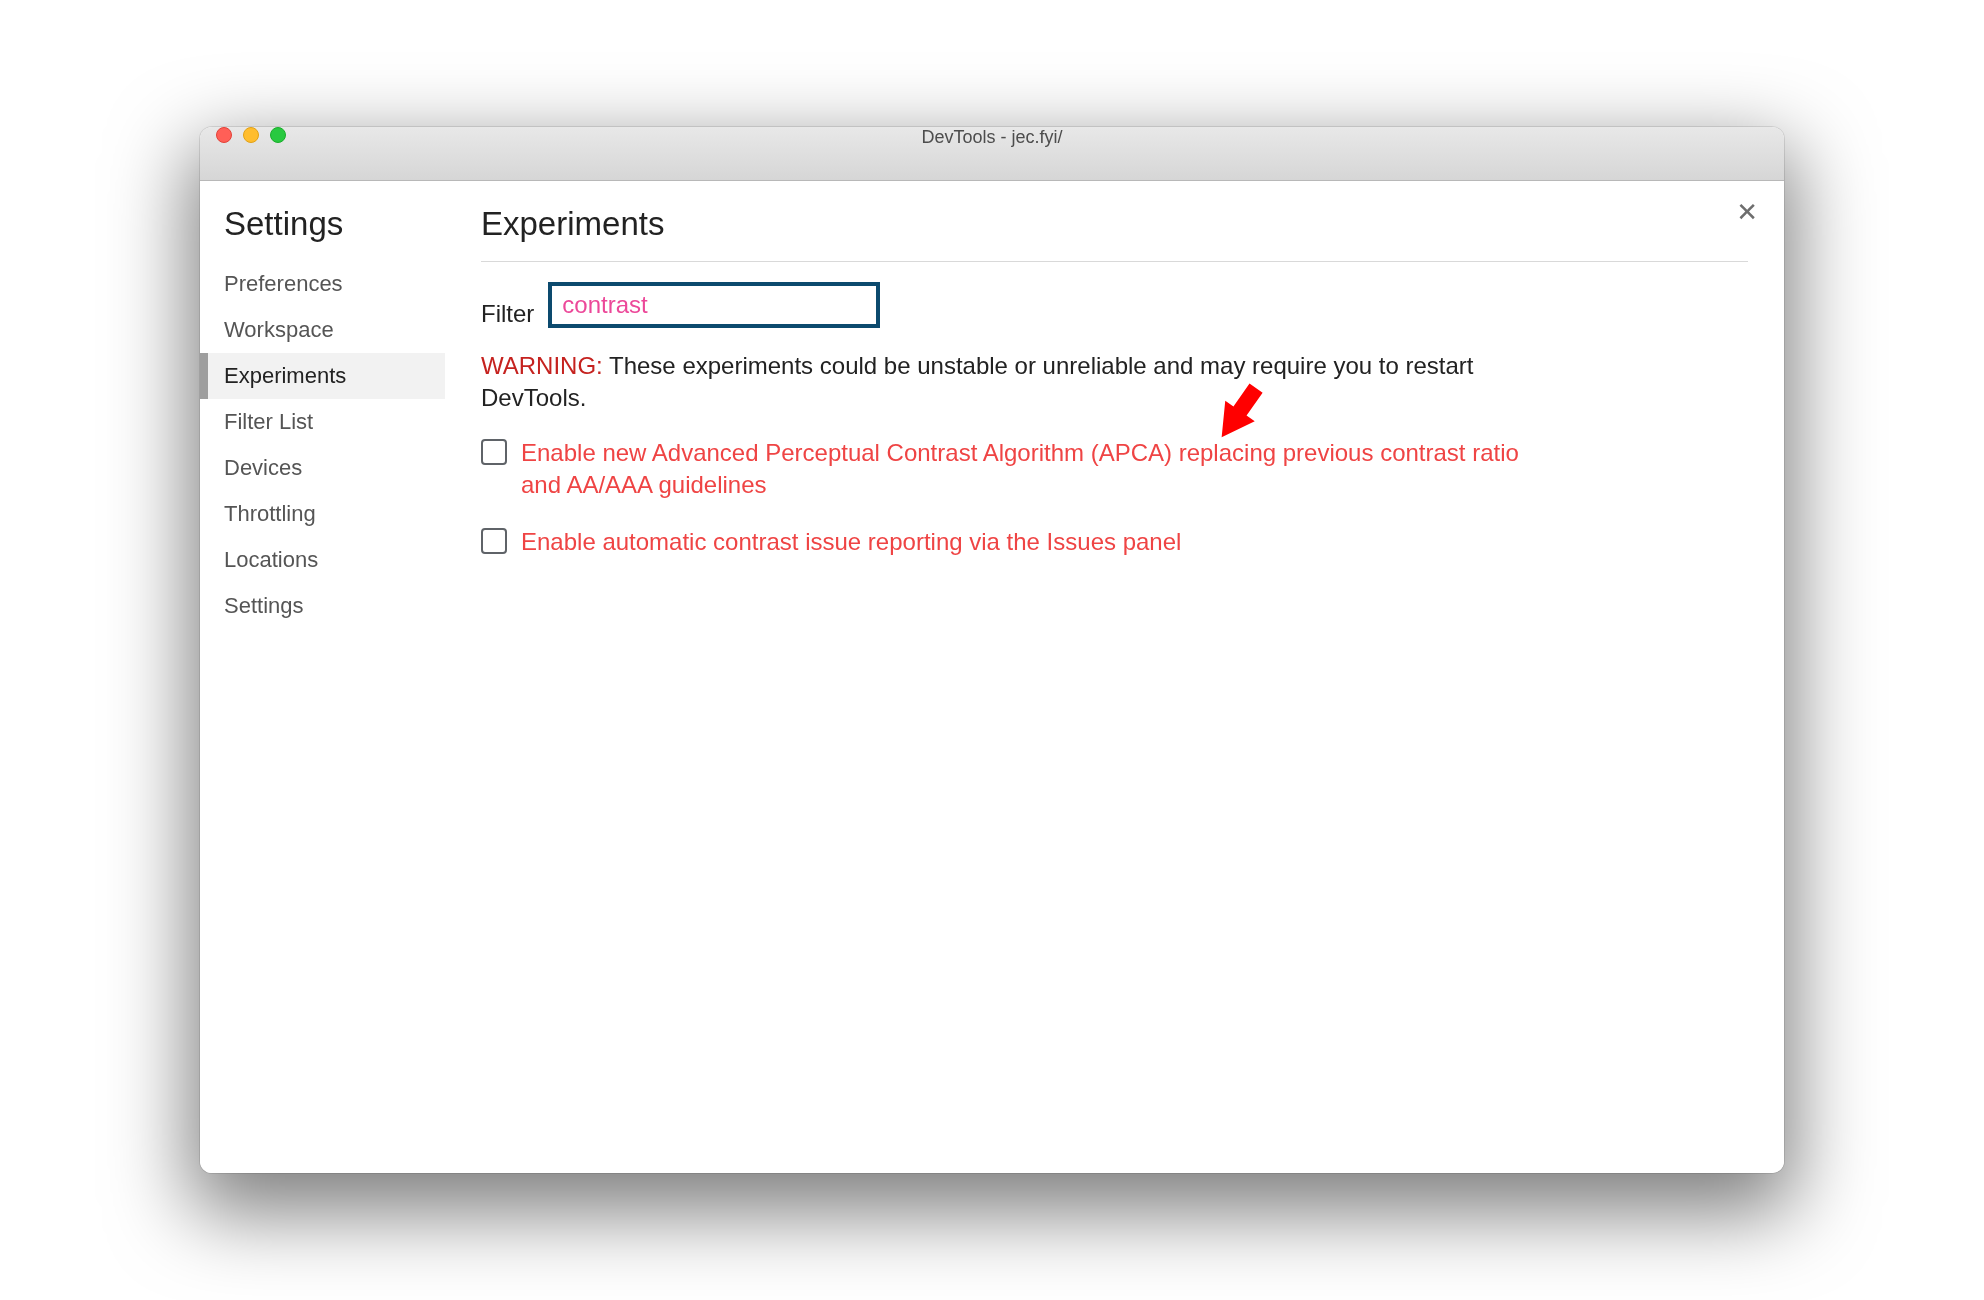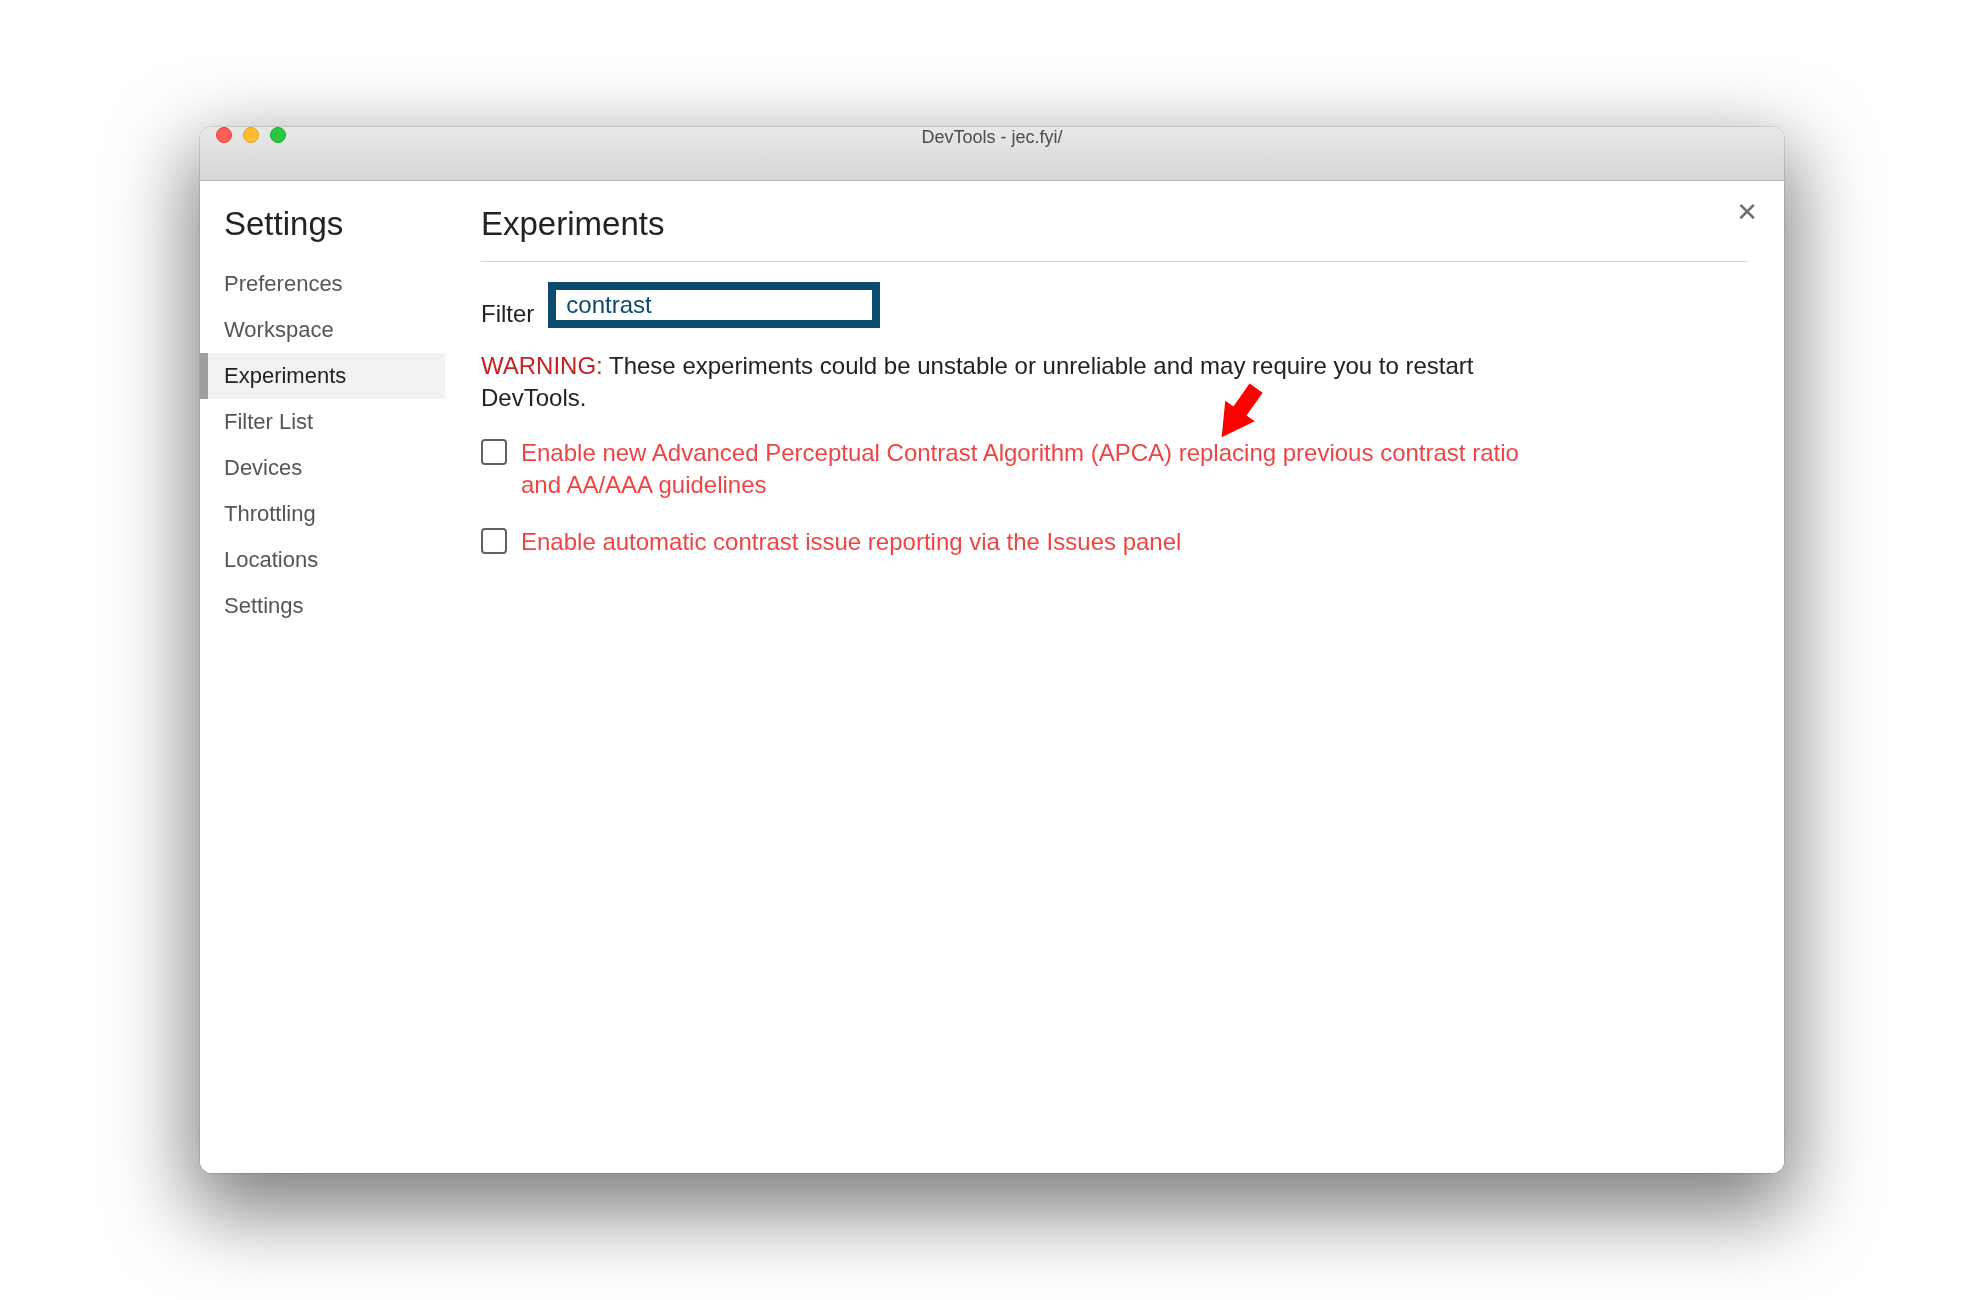--- a/index.html
+++ b/index.html
@@ -122,25 +122,25 @@
       gap: 14px;
       margin-bottom: 22px;
     }
     .filter-label {
       font-size: 24px;
       color: #222;
     }
     .filter-input {
       width: 332px;
       height: 46px;
-      border: 8px solid #0c4a6e;
+      border: 4px solid #0c4a6e;
       outline: none;
       font-size: 24px;
       padding: 4px 10px;
-      color: #0c4a6e;
+      color: #ec4899;
       font-family: inherit;
     }
     .warning {
       font-size: 24px;
       color: #222;
       line-height: 1.35;
       margin-bottom: 22px;
       max-width: 1060px;
       margin-top: 10px;
     }

